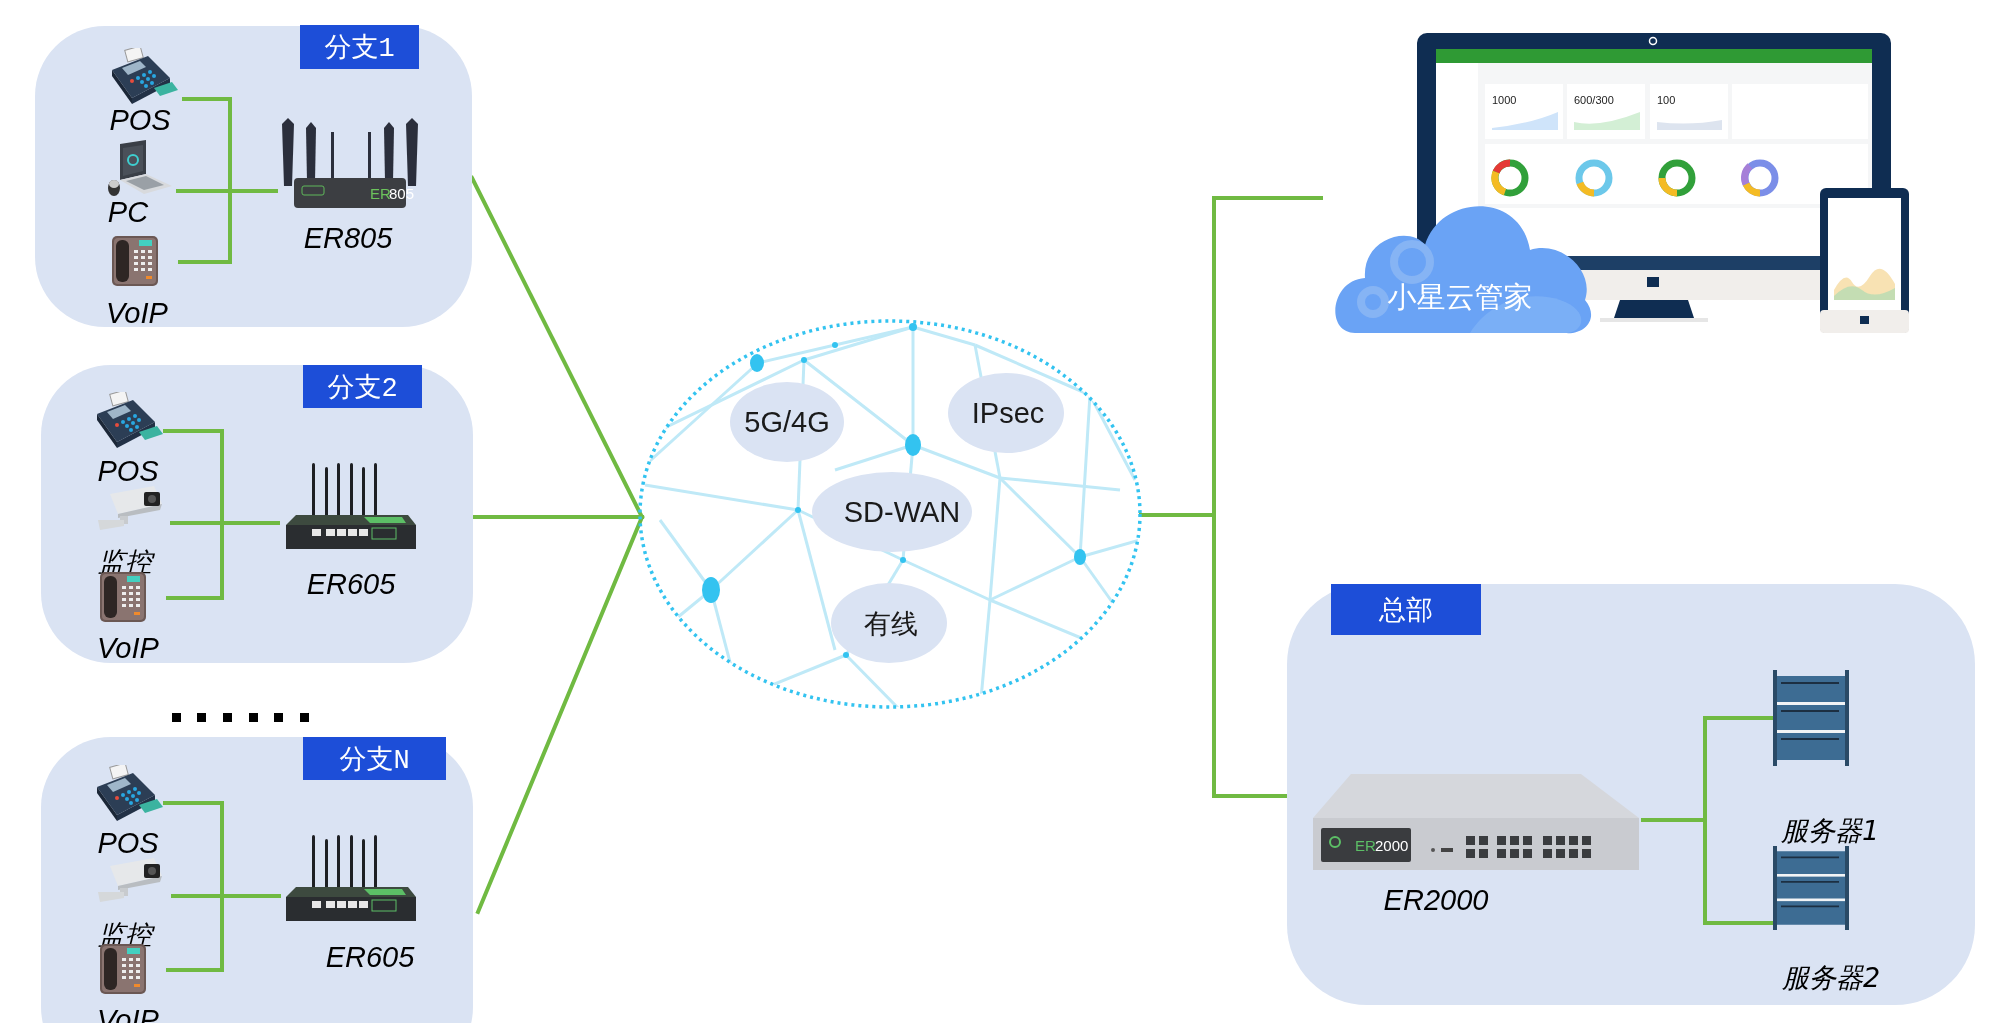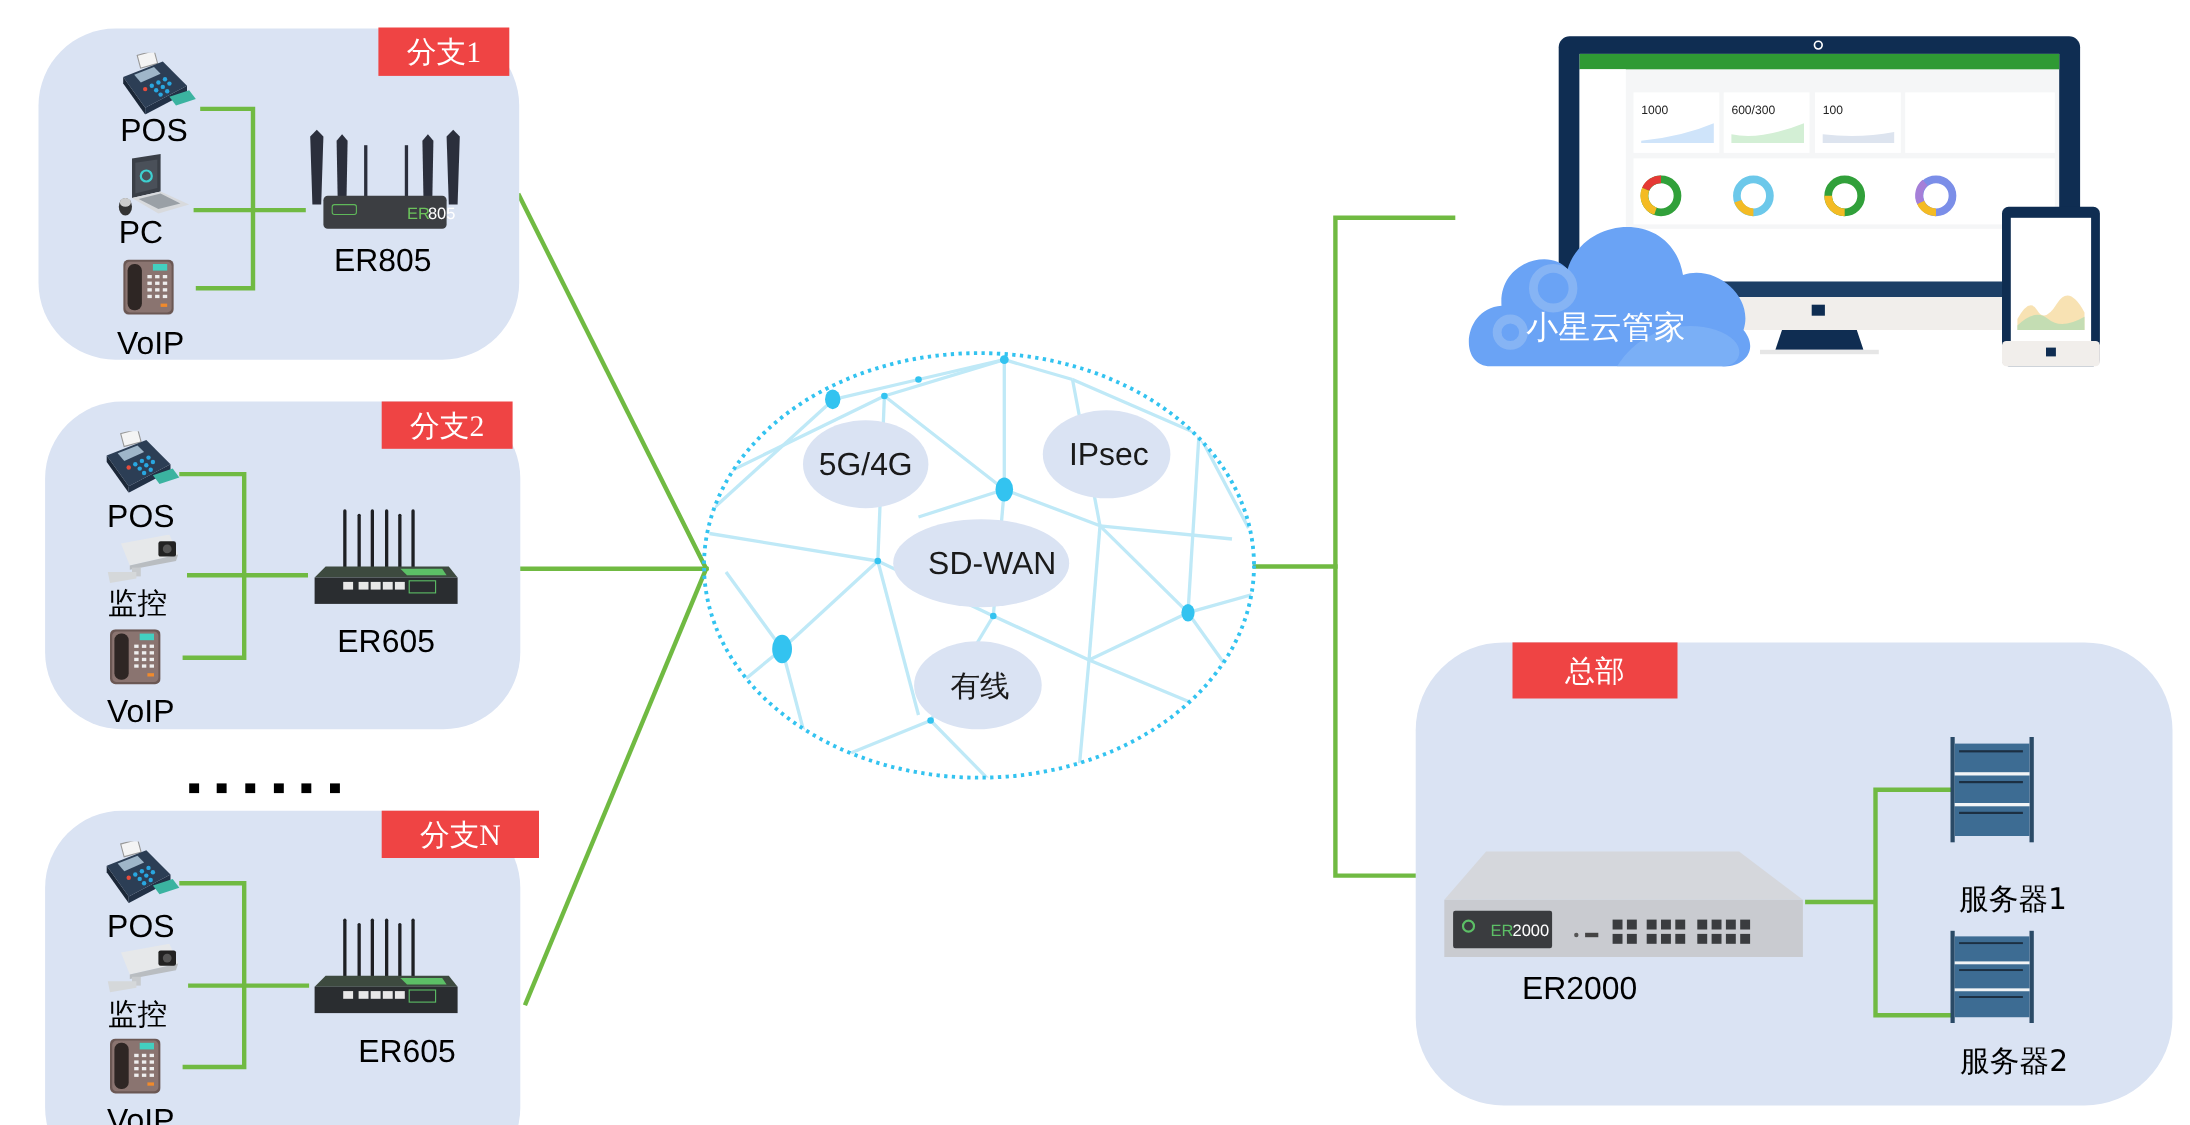--- a/index.html
+++ b/index.html
@@ -1,23 +1,23 @@
 <!DOCTYPE html>
 <html><head>
 <meta charset="utf-8">
 <style>
   html, body { margin:0; padding:0; background:#ffffff; }
   body { width:1991px; height:1023px; position:relative; overflow:hidden;
          font-family:"Liberation Sans","DejaVu Sans",sans-serif; color:#000; }
   .abs { position:absolute; }
   .panel { position:absolute; background:#dae3f3; border-radius:70px; }
-  .tag { position:absolute; background:#ef4444; color:#fff; font-size:27px;
-         display:flex; align-items:center; justify-content:center; font-family:Liberation Serif, serif;margin-left:44px; }
-  .lbl { position:absolute; font-size:29px; transform:translate(-50%,-50%); white-space:nowrap; line-height:1; }
-  .lbl.cjk { font-family:"DejaVu Sans",sans-serif; font-size:27px; }
+  .tag { position:absolute; background:#1d4ed8; color:#fff; font-size:27px;
+         display:flex; align-items:center; justify-content:center; font-family:Liberation Mono, monospace; }
+  .lbl { position:absolute; font-size:29px; transform:translate(-50%,-50%); white-space:nowrap; line-height:1;font-style:italic; }
+  .lbl.cjk { font-family:"DejaVu Sans",sans-serif; font-size:27px;margin-top:12px; }
   svg.full { position:absolute; left:0; top:0; width:1991px; height:1023px; }
 </style>
 </head>
 <body>
 
 <svg class="full" viewBox="0 0 1991 1023">
   <g stroke="#70ba42" stroke-width="4" fill="none" stroke-linecap="square">
 
     <polyline points="182,99 230,99 230,262 178,262"></polyline>
     <line x1="176" y1="191" x2="278" y2="191"></line>

